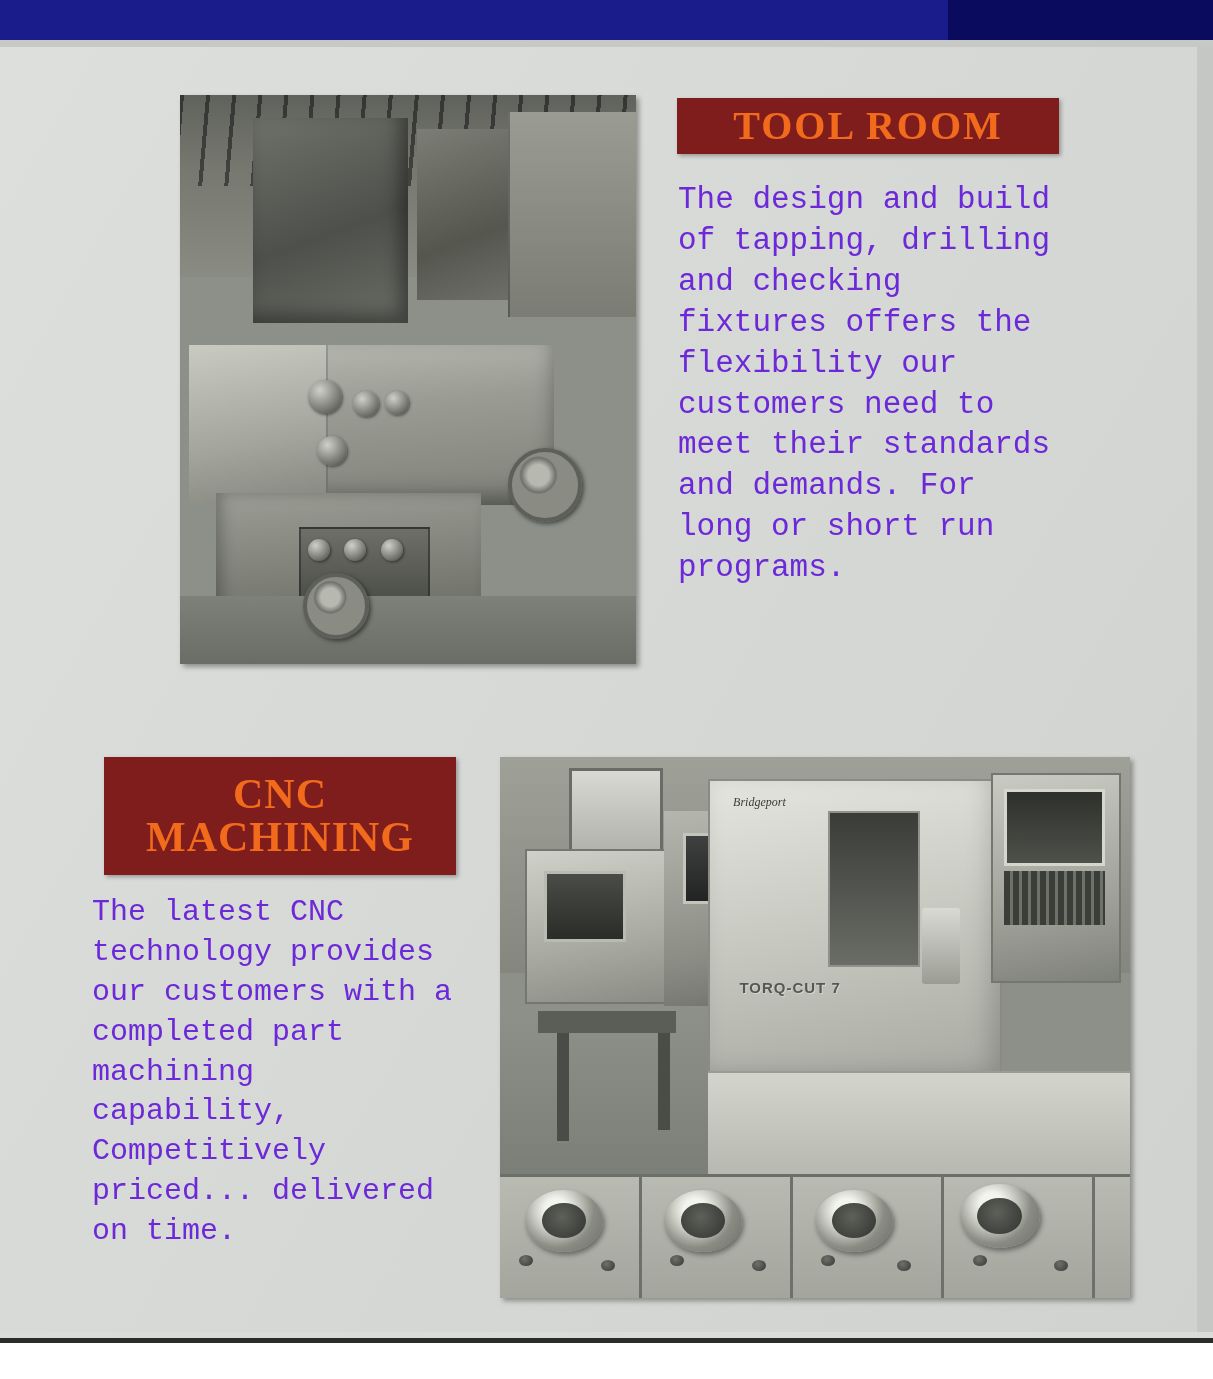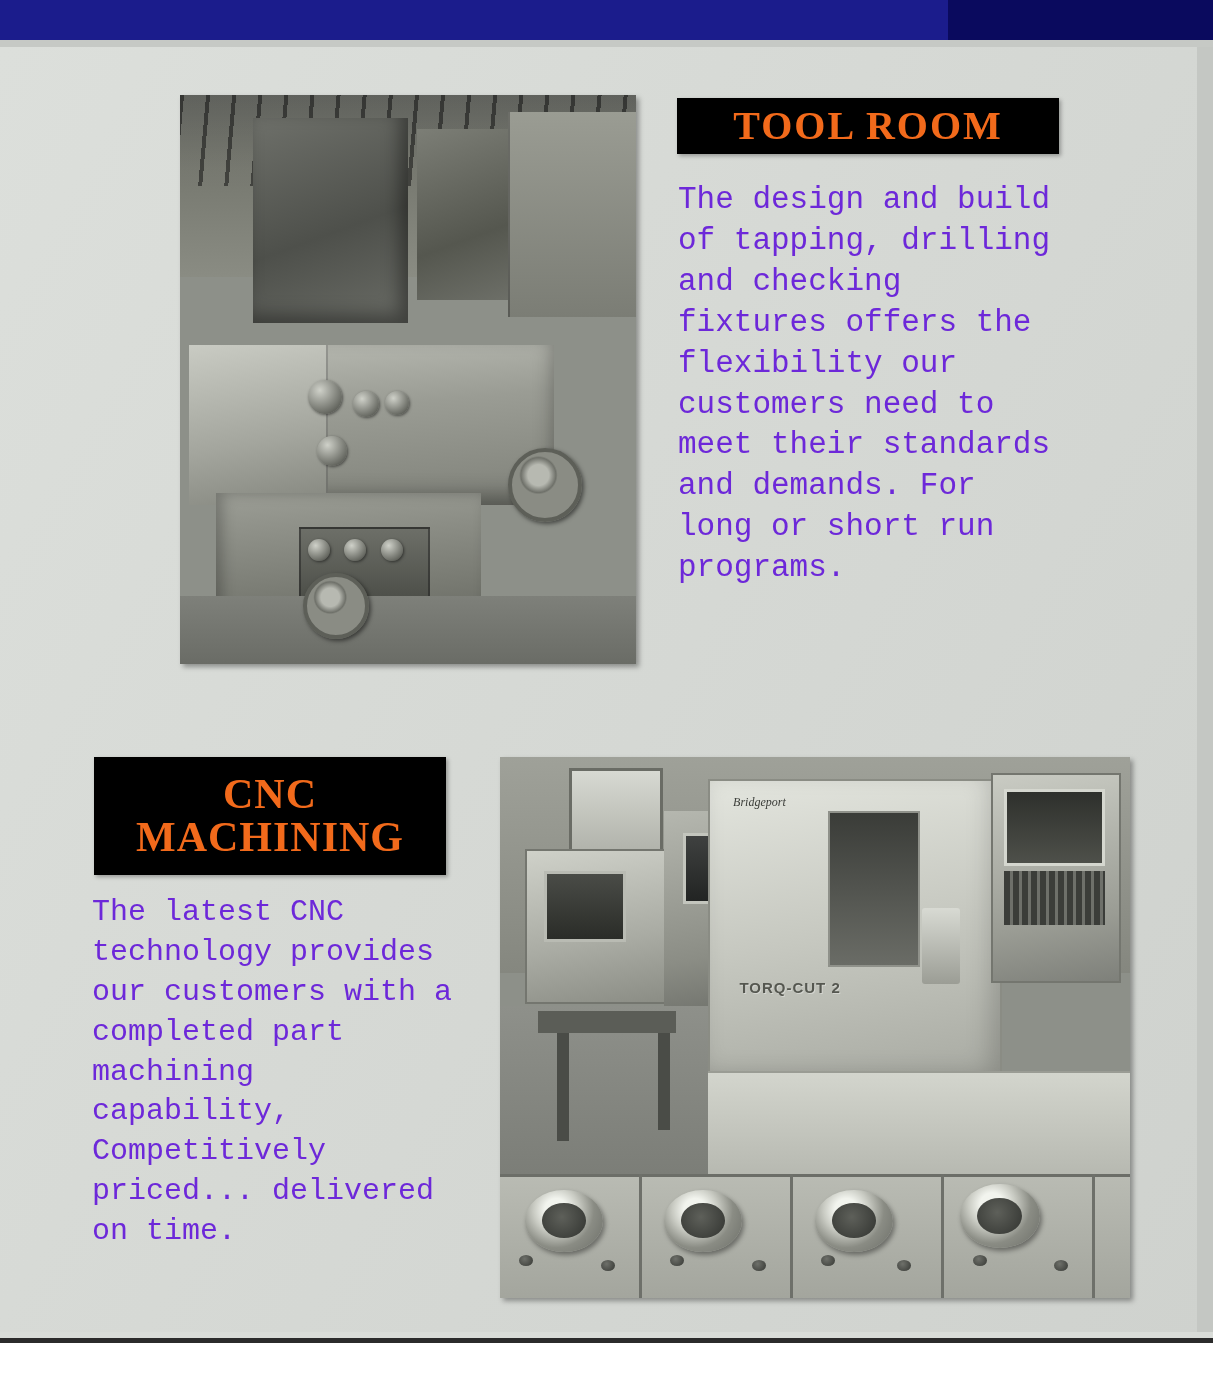--- a/index.html
+++ b/index.html
@@ -266,21 +266,21 @@
     background: radial-gradient(circle at 45% 40%, #5e605a, #3a3c38 80%);
   }
   #photo-cnc .boltholes {
     position:absolute; border-radius:50%;
     background: radial-gradient(circle at 40% 35%, #6e706a, #353733);
   }
 
   
   .heading-block {
     position: absolute;
-    background: #000000;
+    background: #7f1d1d;
     display: flex;
     align-items: center;
     justify-content: center;
     box-shadow: 2px 2px 4px rgba(0,0,0,0.3);
   }
   .heading-text {
     color: #f26a1b;
     font-family: "Liberation Serif", serif;
     font-weight: bold;
     letter-spacing: 1px;
@@ -291,21 +291,21 @@
     left: 677px;
     top: 98px;
     width: 382px;
     height: 56px;
   }
   #heading-toolroom .heading-text {
     font-size: 40px;
     letter-spacing: 2px;
   }
   #heading-cnc {
-    left: 94px;
+    left: 104px;
     top: 757px;
     width: 352px;
     height: 118px;
   }
   #heading-cnc .heading-text {
     font-size: 42px;
     letter-spacing: 1px;
   }
 
   
@@ -388,21 +388,21 @@
       <div class="bench-leg1"></div>
       <div class="bench-leg2"></div>
       <div class="ctrl-left"></div>
       <div class="ctrl-screen"></div>
       <div class="mach-left"></div>
       <div class="mach-screen"></div>
       <div class="cnc-body"></div>
       <div class="cnc-window"></div>
       <div class="spindle"></div>
       <div class="brand">Bridgeport</div>
-      <div class="torqcut">TORQ-CUT 2</div>
+      <div class="torqcut">TORQ-CUT 7</div>
       <div class="ctrl-right"></div>
       <div class="ctrl-right-screen"></div>
       <div class="keypad"></div>
       <div class="base"></div>
       <div class="plates"></div>
       <div class="plate-div" style="left:22%;"></div>
       <div class="plate-div" style="left:46%;"></div>
       <div class="plate-div" style="left:70%;"></div>
       <div class="plate-div" style="left:94%;"></div>
 

